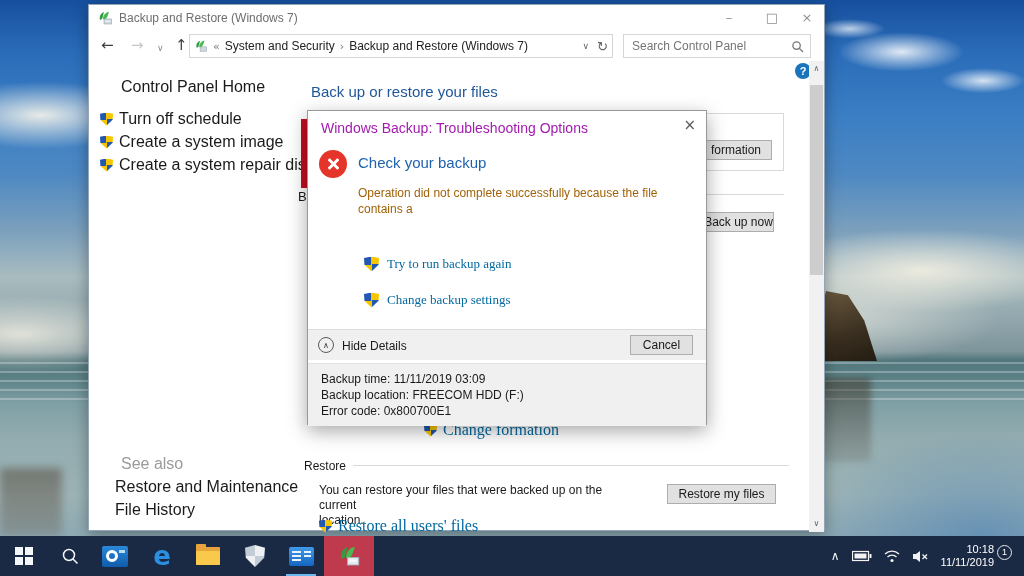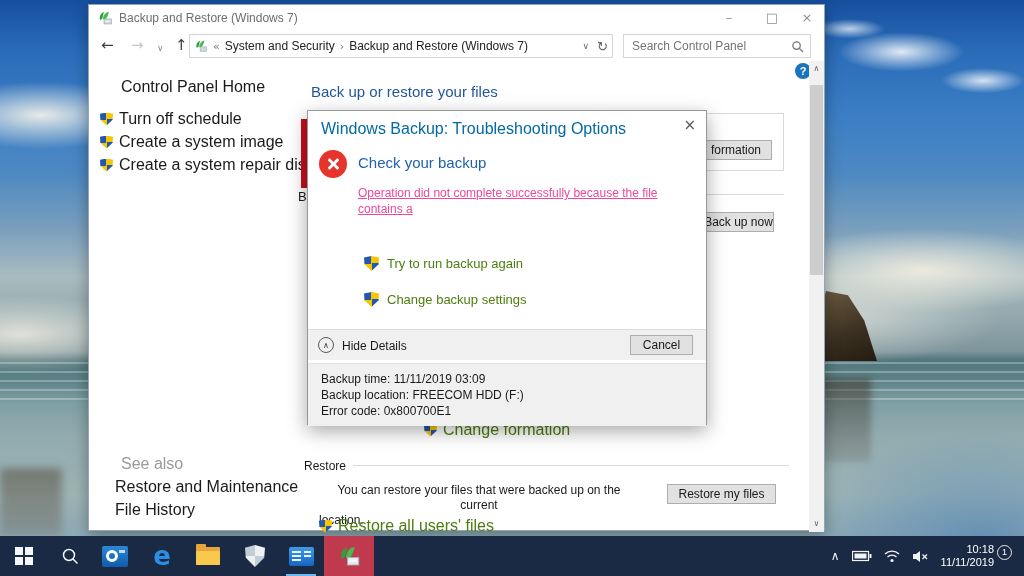--- a/index.html
+++ b/index.html
@@ -62,42 +62,42 @@
 
   .side-link{position:absolute;display:flex;align-items:center;gap:6px;font-size:16px;cursor:pointer;white-space:nowrap;}
   .cp-heading{position:absolute;left:222px;top:78px;font-size:15px;color:#1f5699;}
 
   .groupbox{position:absolute;left:342px;top:108px;width:353px;height:58px;border:1px solid #d9d9d9;box-sizing:border-box;}
   .hline{position:absolute;height:1px;background:#d9d9d9;}
   .red-bar{position:absolute;left:212px;top:114px;width:8px;height:69px;background:#c50f1f;}
   .backup-label{position:absolute;left:209px;top:184px;font-size:13px;}
   .btn{display:inline-block;background:#e1e1e1;border:1px solid #adadad;box-sizing:border-box;
        text-align:center;font-size:12px;cursor:pointer;color:#1a1a1a;}
-  .link-blue{color:#4d7c0f;cursor:pointer;}
+  .link-blue{color:#0369a1;cursor:pointer;font-family:Liberation Serif, serif;}
   .section-label{font-size:12px;color:#1a1a1a;}
 
   .help-badge{position:absolute;left:706px;top:58px;width:16px;height:16px;border-radius:50%;
     background:#1a74bc;color:#fff;font-size:11px;font-weight:bold;text-align:center;line-height:16px;cursor:pointer;}
   .scrollbar{position:absolute;right:0;top:56px;width:15px;height:471px;background:#f1f1f1;}
   .scroll-arrow{position:absolute;left:0;width:15px;height:16px;color:#606060;font-size:8px;
                 text-align:center;line-height:16px;cursor:pointer;}
   .scroll-thumb{position:absolute;left:1px;top:24px;width:13px;height:190px;background:#cdcdcd;cursor:pointer;}
 
   
   .dialog{position:absolute;left:307px;top:110px;width:400px;height:315px;background:#fff;
           border:1px solid #989898;box-sizing:border-box;box-shadow:0 6px 18px rgba(0,0,0,.35);}
-  .dialog-title{position:absolute;left:13px;top:9px;font-size:16px;color:#0369a1;}
+  .dialog-title{position:absolute;left:13px;top:9px;font-size:14px;color:#a21caf;}
   .dialog-close{position:absolute;right:10px;top:5px;font-size:15px;color:#5a5a5a;cursor:pointer;}
   .err-icon{position:absolute;left:11px;top:39px;width:28px;height:28px;border-radius:50%;background:#e5342a;}
   .err-icon::before,.err-icon::after{content:"";position:absolute;left:13px;top:7px;width:3px;height:14px;
       background:#fff;border-radius:1px;}
   .err-icon::before{transform:rotate(45deg);}
   .err-icon::after{transform:rotate(-45deg);}
   .dialog-heading{position:absolute;left:50px;top:43px;font-size:15px;color:#2062ae;}
-  .dialog-msg{position:absolute;left:50px;top:74px;width:338px;font-size:12px;line-height:16px;color:#ec4899;text-decoration:underline;}
+  .dialog-msg{position:absolute;left:50px;top:74px;width:338px;font-size:12px;line-height:16px;color:#a16207;}
   .dialog-link{position:absolute;display:flex;align-items:center;gap:8px;font-size:13px;}
   .dialog-footer{position:absolute;left:0;top:218px;width:100%;height:31px;background:#f0f0f0;
                  border-top:1px solid #dcdcdc;box-sizing:border-box;}
   .chev-circle{position:absolute;left:10px;top:7px;width:16px;height:16px;border:1px solid #5a5a5a;border-radius:50%;
                color:#333;font-size:8px;text-align:center;line-height:16px;cursor:pointer;box-sizing:border-box;}
   .hide-details-label{position:absolute;left:34px;top:9px;font-size:12px;}
   .cancel-btn{position:absolute;right:13px;top:5px;width:63px;height:20px;line-height:18px;}
   .dialog-details{position:absolute;left:0;top:252px;width:100%;height:63px;background:#f0f0f0;
                   border-top:1px solid #e3e3e3;box-sizing:border-box;}
   .detail-line{position:absolute;left:13px;font-size:12px;color:#1a1a1a;white-space:nowrap;}
@@ -225,21 +225,21 @@
 
     <div class="side-link" style="left:335px;top:416px;">
       <span class="shield"></span>
       <span class="link-blue">Change formation</span>
     </div>
 
     <div class="section-label" style="position:absolute;left:215px;top:454px;">Restore</div>
     <div class="hline" style="left:264px;top:460px;width:436px;"></div>
 
     <div style="position:absolute;left:230px;top:478px;width:320px;line-height:15px;">
-      <span style="display:block;text-align:center;">You can restore your files that were backed up on the current</span>
+      <span style="display:block;">You can restore your files that were backed up on the current</span>
       <span style="display:block;">location.</span>
     </div>
     <div class="btn" style="position:absolute;left:578px;top:479px;width:109px;height:20px;line-height:18px;">Restore my files</div>
     <div class="side-link" style="left:230px;top:512px;">
       <span class="shield"></span>
       <span class="link-blue">Restore all users' files</span>
     </div>
 
     <div class="help-badge">?</div>
 

